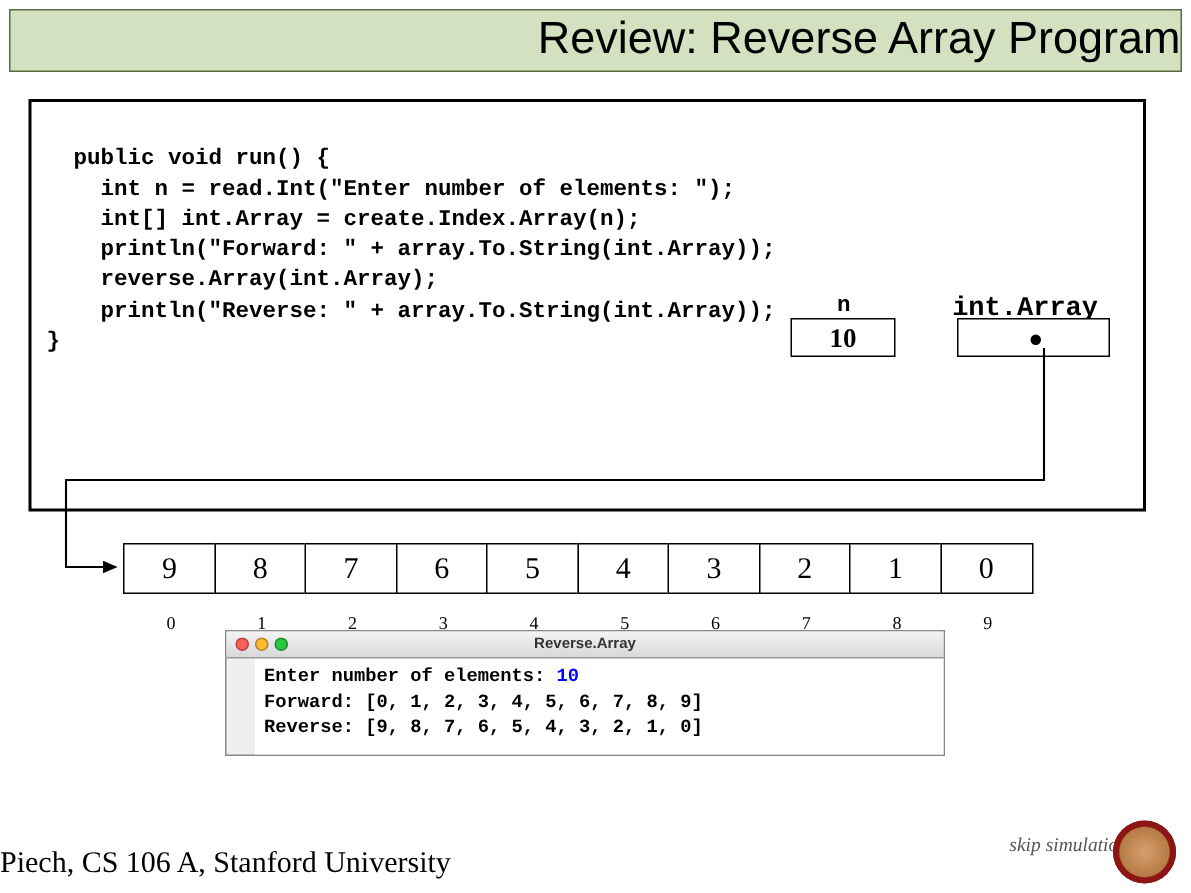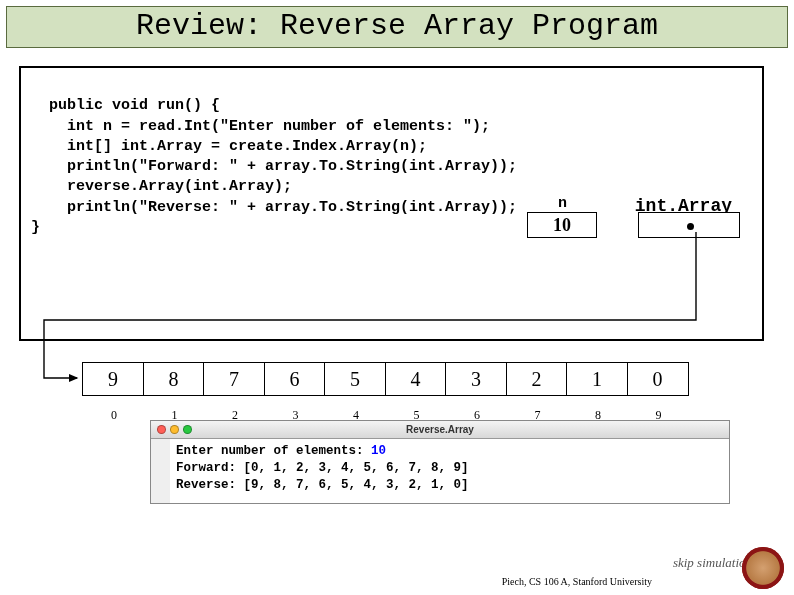--- a/index.html
+++ b/index.html
@@ -10,23 +10,23 @@
     background: #fff;
     font-family: "Times New Roman", serif;
     position: relative;
     overflow: hidden;
   }
   .title-bar {
     background: #d3e1c0;
     border: 1px solid #5a6b3f;
     margin: 6px 6px 0 6px;
     padding: 2px 0 4px 0;
-    text-align: center;
+    text-align: right;
     font-size: 30px;
-    font-family: Liberation Mono, monospace;
+    font-family: Liberation Sans, sans-serif;
   }
   .code-box {
     border: 2px solid #000;
     margin: 18px 30px 0 19px;
     padding: 8px 10px 20px 10px;
     font-family: "Courier New", monospace;
     font-size: 15px;
     font-weight: bold;
     line-height: 1.35;
     position: relative;
@@ -112,21 +112,21 @@
     left: 0;
     top: 0;
     width: 794px;
     height: 595px;
     pointer-events: none;
   }
   .console-win {
     position: absolute;
     left: 150px;
     top: 420px;
-    width: 580px;
+    width: 480px;
     border: 1px solid #888;
     background: #efefef;
     font-family: Arial, sans-serif;
   }
   .console-titlebar {
     background: linear-gradient(#f4f4f4, #d8d8d8);
     border-bottom: 1px solid #999;
     height: 18px;
     position: relative;
     text-align: center;
@@ -149,22 +149,22 @@
     white-space: pre;
     min-height: 64px;
     margin-left: 19px;
   }
   .blue { color: #0000ff; }
   .footer {
     position: absolute;
     bottom: 8px;
     left: 0;
     width: 652px;
-    text-align: right;
-    font-size: 10px;
+    text-align: left;
+    font-size: 20px;
     font-family: "Times New Roman", serif;
   }
   .skip-link {
     position: absolute;
     right: 42px;
     bottom: 24px;
     font-size: 13px;
     font-style: italic;
     color: #555;
     font-family: "Times New Roman", serif;

